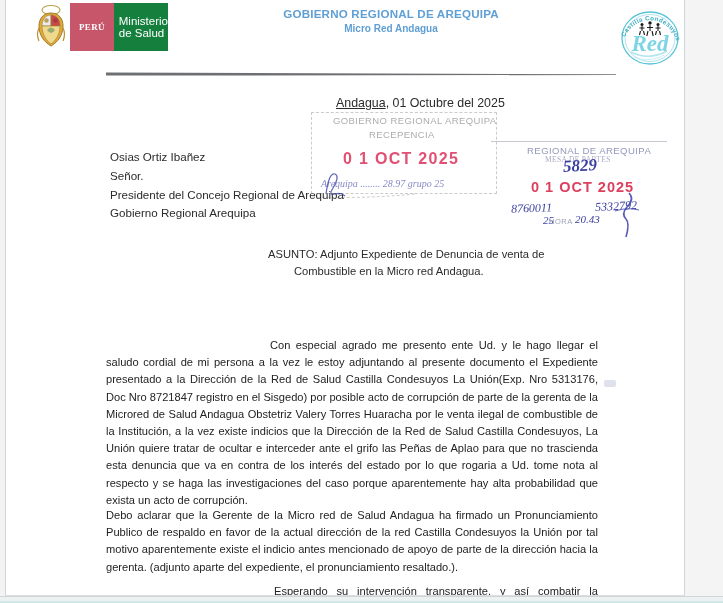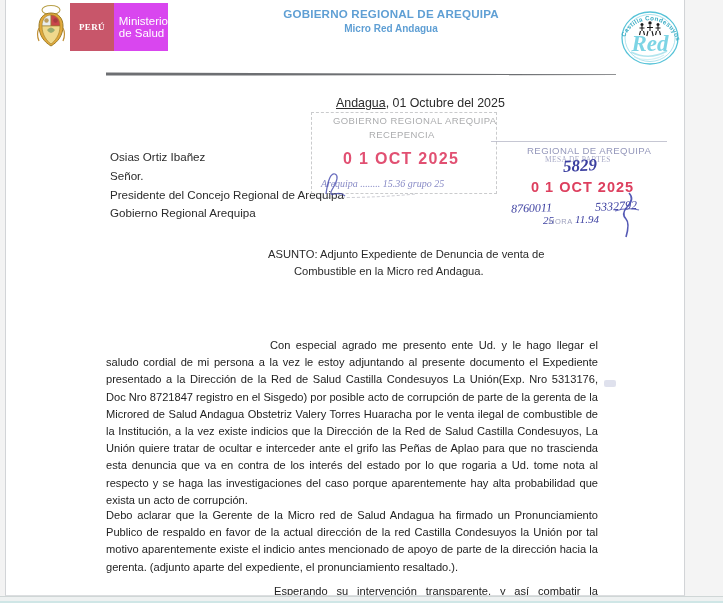--- a/index.html
+++ b/index.html
@@ -91,21 +91,21 @@
     align-items: center;
     justify-content: center;
     color: #ffffff;
     font-size: 9px;
     letter-spacing: 0.3px;
     font-weight: 600;
     font-family: Liberation Serif, serif;
   }
   .minsa-block {
     flex: 1;
-    background: #d946ef;
+    background: #15803d;
     color: #ffffff;
     display: flex;
     flex-direction: column;
     justify-content: center;
     padding-left: 5px;
     box-sizing: border-box;
     line-height: 1.08;
     font-size: 11.5px;
     font-family: "Liberation Sans", sans-serif;
   }
@@ -443,38 +443,38 @@
       <div class="para p2"><span>Debo aclarar que la Gerente de la Micro red de Salud Andagua ha firmado un Pronunciamiento Publico de respaldo en favor de la actual dirección de la red Castilla Condesuyos la Unión por tal motivo aparentemente existe el indicio antes mencionado de apoyo de parte de la dirección hacia la gerenta. (adjunto aparte del expediente, el pronunciamiento resaltado.).</span></div>
 
       <div class="para p3"><span class="indent">Esperando  su  intervención  transparente,  y  así  combatir  la</span>
         <span>corrupción a todo nivel quedo de Ud.</span></div>
 
       <div class="stamp stamp-recepcion">
         <div class="stamp-box1"></div>
         <div class="s1-line1">GOBIERNO REGIONAL AREQUIPA</div>
         <div class="s1-line2">RECEPENCIA</div>
         <div class="s1-date">0 1 OCT 2025</div>
-        <div class="s1-hand">Arequipa ........ 15.36 grupo  25</div>
+        <div class="s1-hand">Arequipa ........ 28.97 grupo  25</div>
         <svg class="pen-stroke" style="left:-3px; top:54px;" width="120" height="34" viewBox="0 0 120 34">
           <path d="M18 28 q3 -22 9 -20 q5 2 -2 14 q-5 8 2 6 q6 -2 10 2" fill="none" stroke="#4348ad" stroke-width="1.3" opacity="0.85"></path>
           <path d="M4 31 q50 2 104 -3" fill="none" stroke="#55586f" stroke-width="0.8" opacity="0.4" stroke-dasharray="3 2"></path>
         </svg>
       </div>
 
       <div class="stamp stamp-tramite">
         <div class="stamp-box2"></div>
         <div class="s2-title">REGIONAL DE AREQUIPA</div>
         <div class="s2-sub">MESA DE PARTES</div>
         <div class="s2-num">5829</div>
         <div class="s2-date">0 1 OCT 2025</div>
         <div class="s2-code1">8760011</div>
         <div class="s2-code2">5332792</div>
         <div class="s2-hour">25</div>
         <div class="s2-hourlabel">HORA</div>
-        <div class="s2-time">11.94</div>
+        <div class="s2-time">20.43</div>
         <svg class="pen-stroke" style="left:112px; top:50px;" width="50" height="48" viewBox="0 0 50 48">
           <path d="M26 2 q6 6 -2 14 q-6 7 -1 12 q4 4 0 18" fill="none" stroke="#4348ad" stroke-width="1.6" opacity="0.9"></path>
           <path d="M12 20 q12 -4 24 -1" fill="none" stroke="#4348ad" stroke-width="1.1" opacity="0.8"></path>
         </svg>
       </div>
 
       <div class="smudge"></div>
     </div>
   </div>
 

